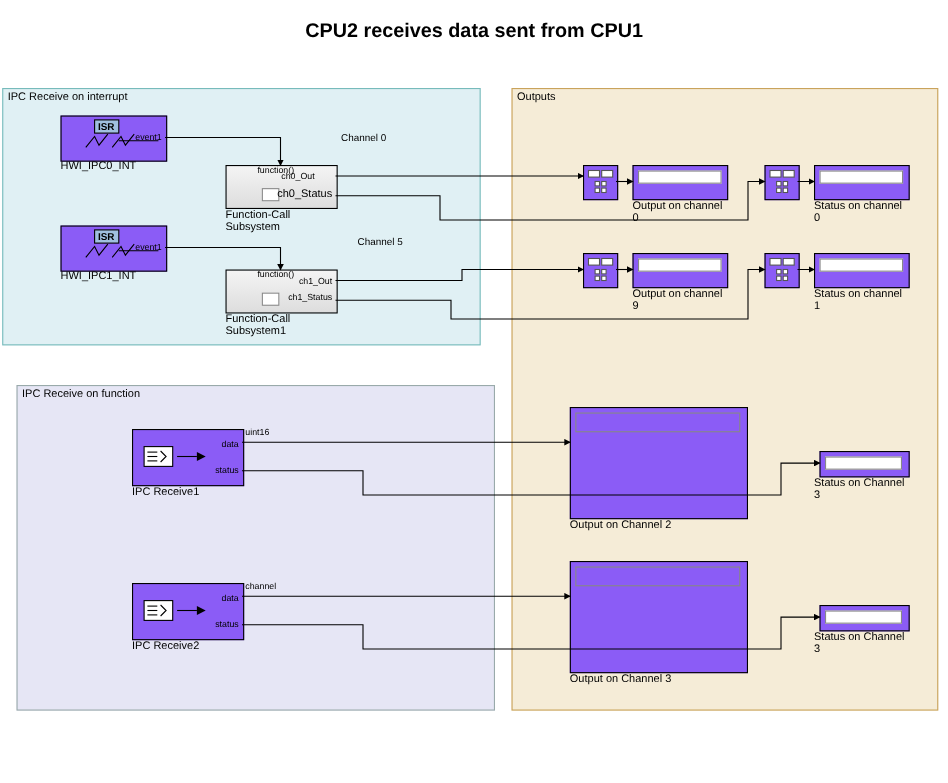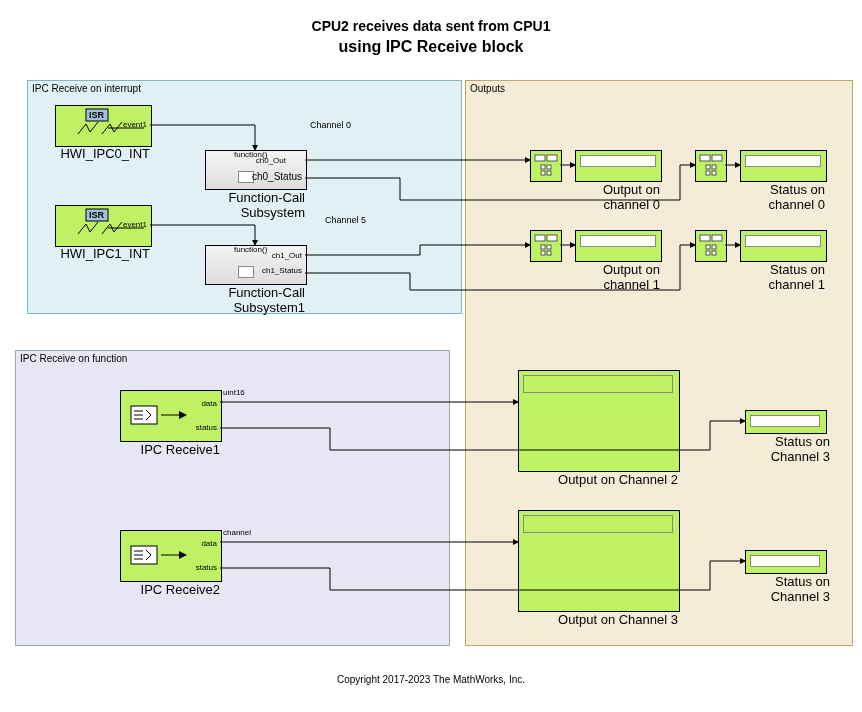--- a/index.html
+++ b/index.html
@@ -1,37 +1,36 @@
 <!DOCTYPE html>
 <html><head>
 <meta charset="utf-8">
 <style>
 body{margin:0;font-family:Arial,sans-serif;font-size:10px;color:#000;background:#fff}
 .canvas{position:relative;width:862px;height:712px}
 .title{position:absolute;left:0;right:0;text-align:center;font-weight:bold}
-.title1{top:18px;font-size:14px}
+.title1{top:18px;font-size:18px}
 .title2{top:38px;font-size:16px}
 .region{position:absolute;border:1px solid;padding:2px 4px}
 .region-label{position:absolute;top:2px;left:4px;font-size:10px}
-.block{position:absolute;background:#bef264;border:1px solid #000}
-.block-label{position:absolute;font-size:13px;text-align:right;width:100%}
+.block{position:absolute;background:#8b5cf6;border:1px solid #000}
+.block-label{position:absolute;font-size:10px;text-align:left;width:100%}
 .small-display{border:1px solid #888;background:#fff}
 svg{position:absolute;left:0;top:0;pointer-events:none}
 .wire{stroke:#000;stroke-width:1;fill:none}
 .arrow{fill:#000}
 text{font-family:Arial,sans-serif;font-size:9px}
 </style>
 </head>
 <body>
 
 <div class="canvas">
   <div class="title title1">CPU2 receives data sent from CPU1</div>
-  <div class="title title2">using IPC Receive block</div>
-
-  <div class="region" style="left:27px;top:80px;width:425px;height:228px;background:#e0f0f4;border-color:#7bb">
+
+  <div class="region" style="left:2px;top:80px;width:425px;height:228px;background:#e0f0f4;border-color:#7bb">
     <div class="region-label">IPC Receive on interrupt</div>
   </div>
   <div class="region" style="left:15px;top:350px;width:425px;height:290px;background:#e6e6f5;border-color:#9aa">
     <div class="region-label">IPC Receive on function</div>
   </div>
   <div class="region" style="left:465px;top:80px;width:378px;height:560px;background:#f5ecd7;border-color:#c9a35b">
     <div class="region-label">Outputs</div>
   </div>
 
   <div class="block" style="left:55px;top:105px;width:95px;height:40px">
@@ -147,21 +146,21 @@
         <rect x="16" y="4" width="10" height="6" fill="#fff" stroke="#555"></rect>
         <rect x="10" y="14" width="4" height="4" fill="#fff" stroke="#555"></rect>
         <rect x="16" y="14" width="4" height="4" fill="#fff" stroke="#555"></rect>
         <rect x="10" y="20" width="4" height="4" fill="#fff" stroke="#555"></rect>
         <rect x="16" y="20" width="4" height="4" fill="#fff" stroke="#555"></rect>
       </svg>
   </div>
   <div class="block" style="left:575px;top:230px;width:85px;height:30px">
     <div class="small-display" style="position:absolute;left:4px;top:4px;width:74px;height:10px"></div>
   </div>
-  <div class="block-label" style="left:575px;top:262px;width:85px">Output on channel 1</div>
+  <div class="block-label" style="left:575px;top:262px;width:85px">Output on channel 9</div>
 
   <div class="block" style="left:695px;top:230px;width:30px;height:30px">
     <svg width="30" height="30">
         <rect x="4" y="4" width="10" height="6" fill="#fff" stroke="#555"></rect>
         <rect x="16" y="4" width="10" height="6" fill="#fff" stroke="#555"></rect>
         <rect x="10" y="14" width="4" height="4" fill="#fff" stroke="#555"></rect>
         <rect x="16" y="14" width="4" height="4" fill="#fff" stroke="#555"></rect>
         <rect x="10" y="20" width="4" height="4" fill="#fff" stroke="#555"></rect>
         <rect x="16" y="20" width="4" height="4" fill="#fff" stroke="#555"></rect>
       </svg>
@@ -211,14 +210,13 @@
     <path class="wire" d="M560 245 L575 245" marker-end="url(#ah)"></path>
     <path class="wire" d="M725 245 L740 245" marker-end="url(#ah)"></path>
 
     <path class="wire" d="M220 402 L518 402" marker-end="url(#ah)"></path>
     <path class="wire" d="M220 428 L330 428 L330 450 L710 450 L710 421 L745 421" marker-end="url(#ah)"></path>
 
     <path class="wire" d="M220 542 L518 542" marker-end="url(#ah)"></path>
     <path class="wire" d="M220 568 L330 568 L330 590 L710 590 L710 561 L745 561" marker-end="url(#ah)"></path>
   </svg>
 
-  <div style="position:absolute;left:0;right:0;top:674px;text-align:center;font-size:10px">Copyright 2017-2023 The MathWorks, Inc.</div>
 </div>
 
 </body></html>

